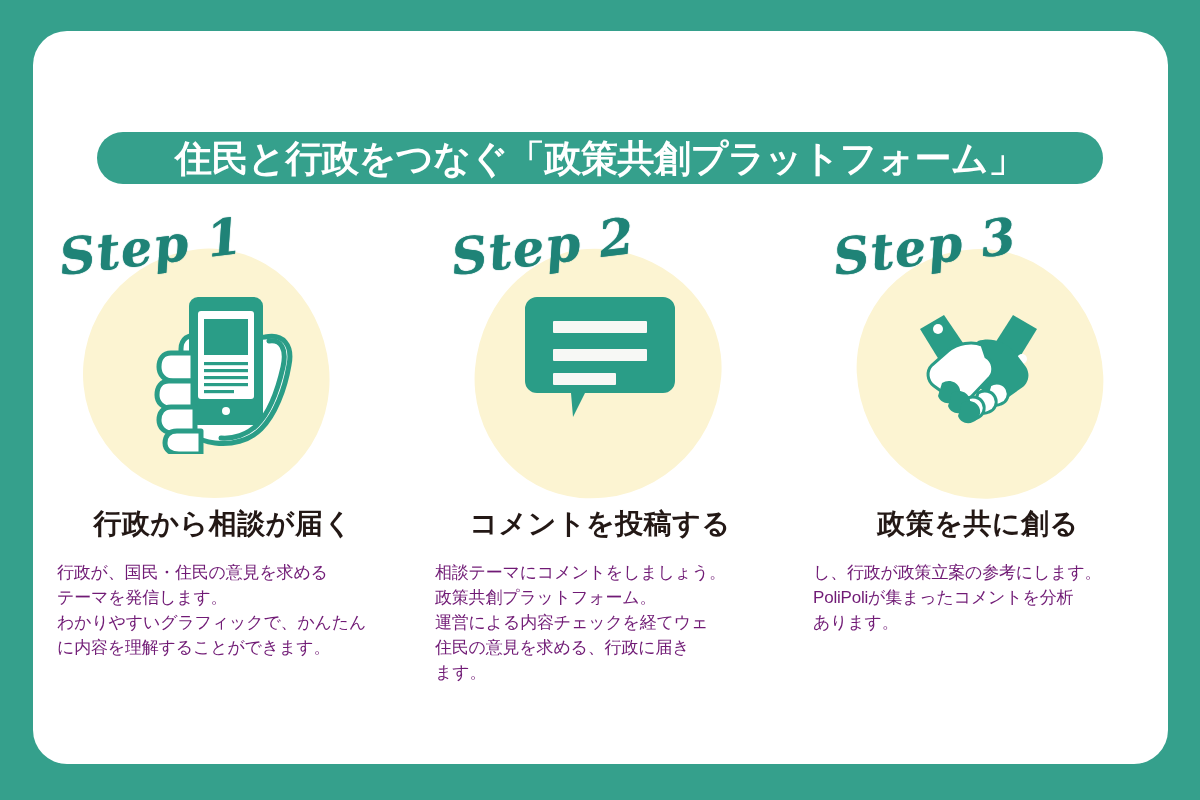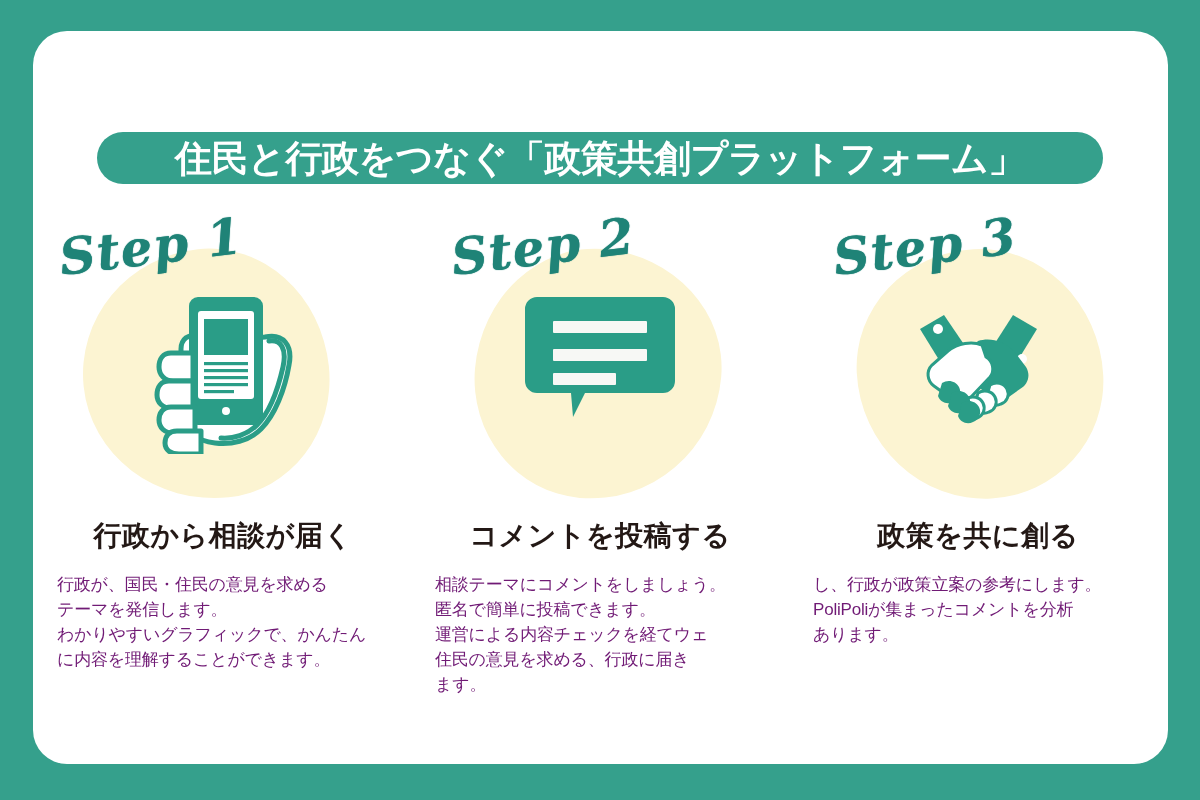--- a/index.html
+++ b/index.html
@@ -112,21 +112,21 @@
     display: flex;
     justify-content: center;
     z-index: 2;
   }
   .step-1 .icon-wrap { top: 78px; }
   .step-2 .icon-wrap { top: 86px; }
   .step-3 .icon-wrap { top: 96px; }
 
   
   .step-heading {
-    margin-top: 16px;
+    margin-top: 4px;
     text-align: center;
     font-size: 28px;
     font-weight: bold;
     color: #231815;
     letter-spacing: 0.5px;
     line-height: 1.2;
   }
 
   .step-body {
     margin-top: 20px;
@@ -209,21 +209,21 @@
             <rect x="28" y="24" width="94" height="12" rx="1" fill="#f7f8f5"></rect>
             <rect x="28" y="52" width="94" height="12" rx="1" fill="#f7f8f5"></rect>
             <rect x="28" y="76" width="63" height="12" rx="1" fill="#f7f8f5"></rect>
           </svg>
         </div>
       </div>
 
       <div class="step-heading">コメントを投稿する</div>
       <div class="step-body">
         <p>相談テーマにコメントをしましょう。</p>
-        <p>匿名で簡単に投稿できます。</p>
+        <p>政策共創プラットフォーム。</p>
         <p>運営による内容チェックを経てウェ</p>
         <p>住民の意見を求める、行政に届き</p>
         <p>ます。</p>
       </div>
     </div>
 
     <div class="step step-3">
       <div class="step-visual">
         <div class="blob"></div>
         <div class="step-label">Step 3</div>

